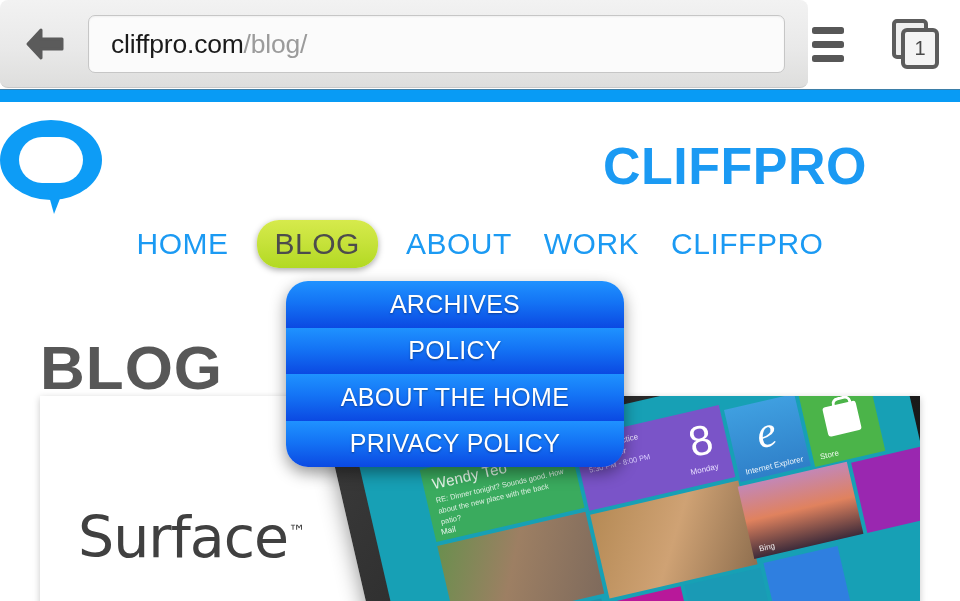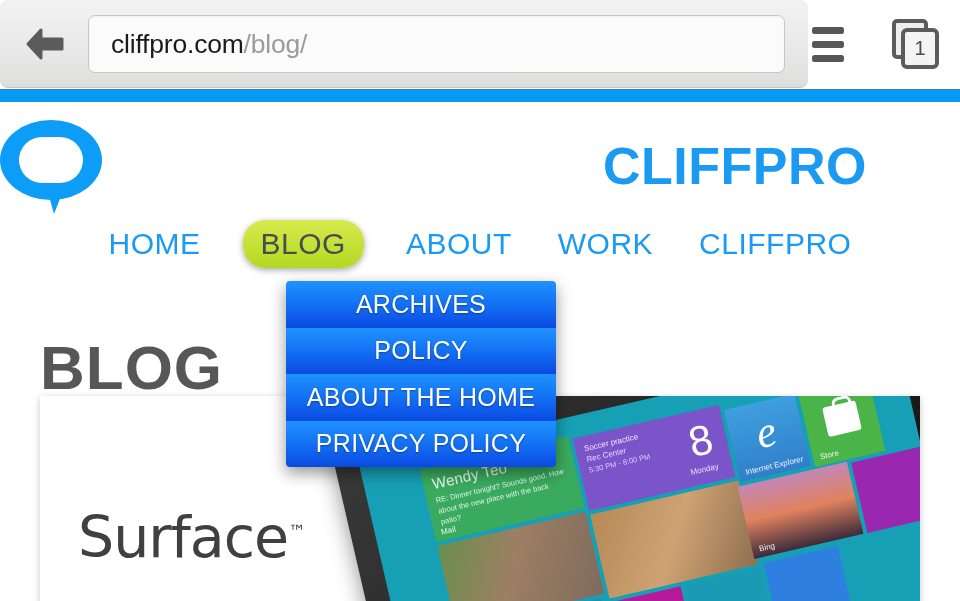--- a/index.html
+++ b/index.html
@@ -171,21 +171,21 @@
   }
 
   
   .nav {
     position: absolute;
     left: 0; top: 118px;
     width: 960px;
     display: flex;
     align-items: center;
     justify-content: center;
-    gap: 38px;
+    gap: 24px;
   }
   .nav-item {
     font-size: 30px;
     color: #1b9af3;
     letter-spacing: 0.5px;
     cursor: pointer;
     padding: 2px 4px;
     white-space: nowrap;
   }
   .nav-item.active {
@@ -203,22 +203,22 @@
     font-size: 62px;
     font-weight: bold;
     color: #575757;
     letter-spacing: 1px;
   }
 
   
   .dropdown {
     position: absolute;
     left: 286px; top: 179px;
-    width: 270px;
-    border-radius: 4px;
+    width: 338px;
+    border-radius: 22px;
     overflow: hidden;
     box-shadow: 0 6px 16px rgba(0,0,0,0.42);
     z-index: 40;
   }
   .dropdown-item {
     height: 46.5px;
     display: flex;
     align-items: center;
     justify-content: center;
     color: #ffffff;

